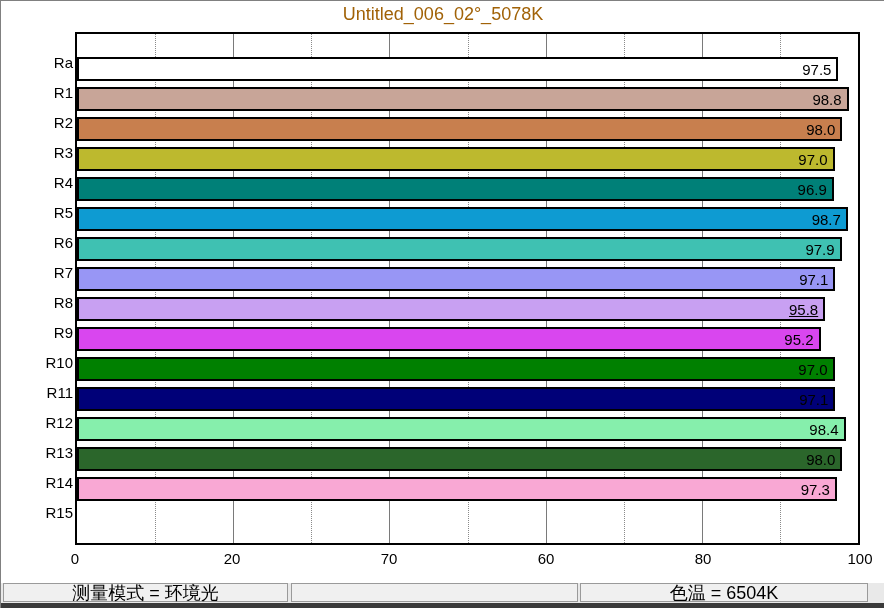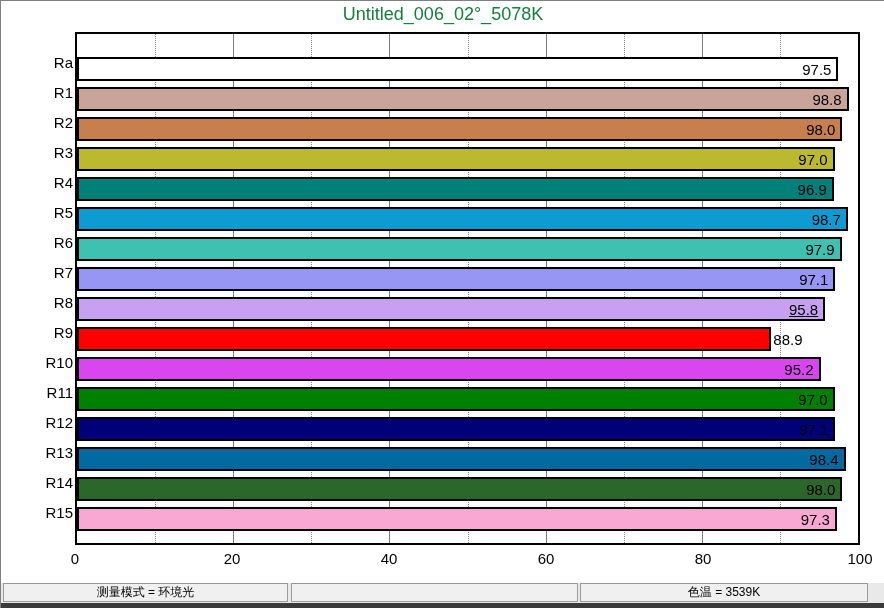--- a/index.html
+++ b/index.html
@@ -4,21 +4,21 @@
 <style>
   * { margin:0; padding:0; box-sizing:border-box; }
   html,body { width:884px; height:608px; overflow:hidden; background:#fff;
               font-family:"Liberation Sans","DejaVu Sans",sans-serif; }
   #window {
     position:relative; width:884px; height:608px; background:#ffffff;
     border-top:1px solid #808080; border-left:1px solid #808080;
   }
   .chart-title {
     position:absolute; top:3px; left:0; width:884px; text-align:center;
-    font-size:18px; color:#15803d;
+    font-size:18px; color:#a16207;
   }
   #plot {
     position:absolute; left:74px; top:31px; width:785px; height:513px;
     border:2px solid #000; background:#fff;
   }
   .gridline { position:absolute; top:0; bottom:0; width:0; z-index:1; }
   .gridline.major { border-left:1px solid #7a7a7a; }
   .gridline.minor { border-left:1px dotted #8a8a8a; }
   #rows { position:absolute; left:0; top:0; right:0; bottom:0; padding-top:20px; z-index:2; }
   .bar-row { height:30px; display:flex; align-items:center; }
@@ -36,21 +36,21 @@
   }
   #x-labels { position:absolute; left:0; top:549px; width:884px; height:22px; }
   .x-label {
     position:absolute; transform:translateX(-50%); font-size:15px; color:#000;
   }
   #status-bar {
     position:absolute; left:0; top:582px; width:884px; height:20px; background:#e9e9e9;
   }
   .status-cell {
     position:absolute; top:0; height:19px; background:#f0f0f0;
-    border:1px solid #9a9a9a; font-size:12px; color:#000;
+    border:1px solid #9a9a9a; font-size:18px; color:#000;
     display:flex; align-items:center; justify-content:center;
   }
   #status-cell-1 { left:2px;   width:285px; }
   #status-cell-2 { left:290px; width:287px; }
   #status-cell-3 { left:579px; width:288px; }
   #bottom-strip {
     position:absolute; left:0; top:602px; width:884px; height:6px; background:#3a3a3a;
   }
 </style>
 </head>
@@ -131,67 +131,62 @@
           <div class="bar" style="width: 97.1%; background: rgb(152, 150, 245); border-color: rgb(0, 0, 0);">
             <span class="bar-value">97.1</span>
           </div>
         </div>
         <div class="bar-row">
           <div class="bar" style="width: 95.8%; background: rgb(200, 160, 242); border-color: rgb(0, 0, 0); text-decoration: underline;">
             <span class="bar-value">95.8</span>
           </div>
         </div>
         <div class="bar-row">
-          <div class="bar" style="width: 88.9%; background: rgb(255, 0, 0); border-color: rgb(0, 0, 0);">
-            <span class="bar-value outside">88.9</span>
-          </div>
-        </div>
-        <div class="bar-row">
           <div class="bar" style="width: 95.2%; background: #d946ef; border-color: rgb(0, 0, 0);">
             <span class="bar-value">95.2</span>
           </div>
         </div>
         <div class="bar-row">
           <div class="bar" style="width: 97%; background: rgb(0, 128, 0); border-color: rgb(0, 0, 0);">
             <span class="bar-value">97.0</span>
           </div>
         </div>
         <div class="bar-row">
           <div class="bar" style="width: 97.1%; background: rgb(0, 0, 120); border-color: rgb(0, 0, 0);">
             <span class="bar-value">97.1</span>
           </div>
         </div>
         <div class="bar-row">
-          <div class="bar" style="width: 98.4%; background: #0369a1; border-color: rgb(0, 0, 0);">
+          <div class="bar" style="width: 98.4%; background: #86efac; border-color: rgb(0, 0, 0);">
             <span class="bar-value">98.4</span>
           </div>
         </div>
         <div class="bar-row">
           <div class="bar" style="width: 98%; background: rgb(43, 102, 43); border-color: rgb(0, 0, 0);">
             <span class="bar-value">98.0</span>
           </div>
         </div>
         <div class="bar-row">
           <div class="bar" style="width: 97.3%; background: #f9a8d4; border-color: rgb(0, 0, 0);">
             <span class="bar-value">97.3</span>
           </div>
         </div>
       </div>
   </div>
 
   <div id="x-labels">
       <span class="x-label" style="left: 74px;">0</span>
       <span class="x-label" style="left: 231px;">20</span>
-      <span class="x-label" style="left: 388px;">40</span>
+      <span class="x-label" style="left: 388px;">70</span>
       <span class="x-label" style="left: 545px;">60</span>
       <span class="x-label" style="left: 702px;">80</span>
       <span class="x-label" style="left: 859px;">100</span>
     </div>
 
   <div id="status-bar">
     <div id="status-cell-1" class="status-cell">测量模式 = 环境光</div>
     <div id="status-cell-2" class="status-cell"></div>
-    <div id="status-cell-3" class="status-cell">色温 = 3539K</div>
+    <div id="status-cell-3" class="status-cell">色温 = 6504K</div>
   </div>
 
   <div id="bottom-strip"></div>
 
 </div>
 
 </body></html>

